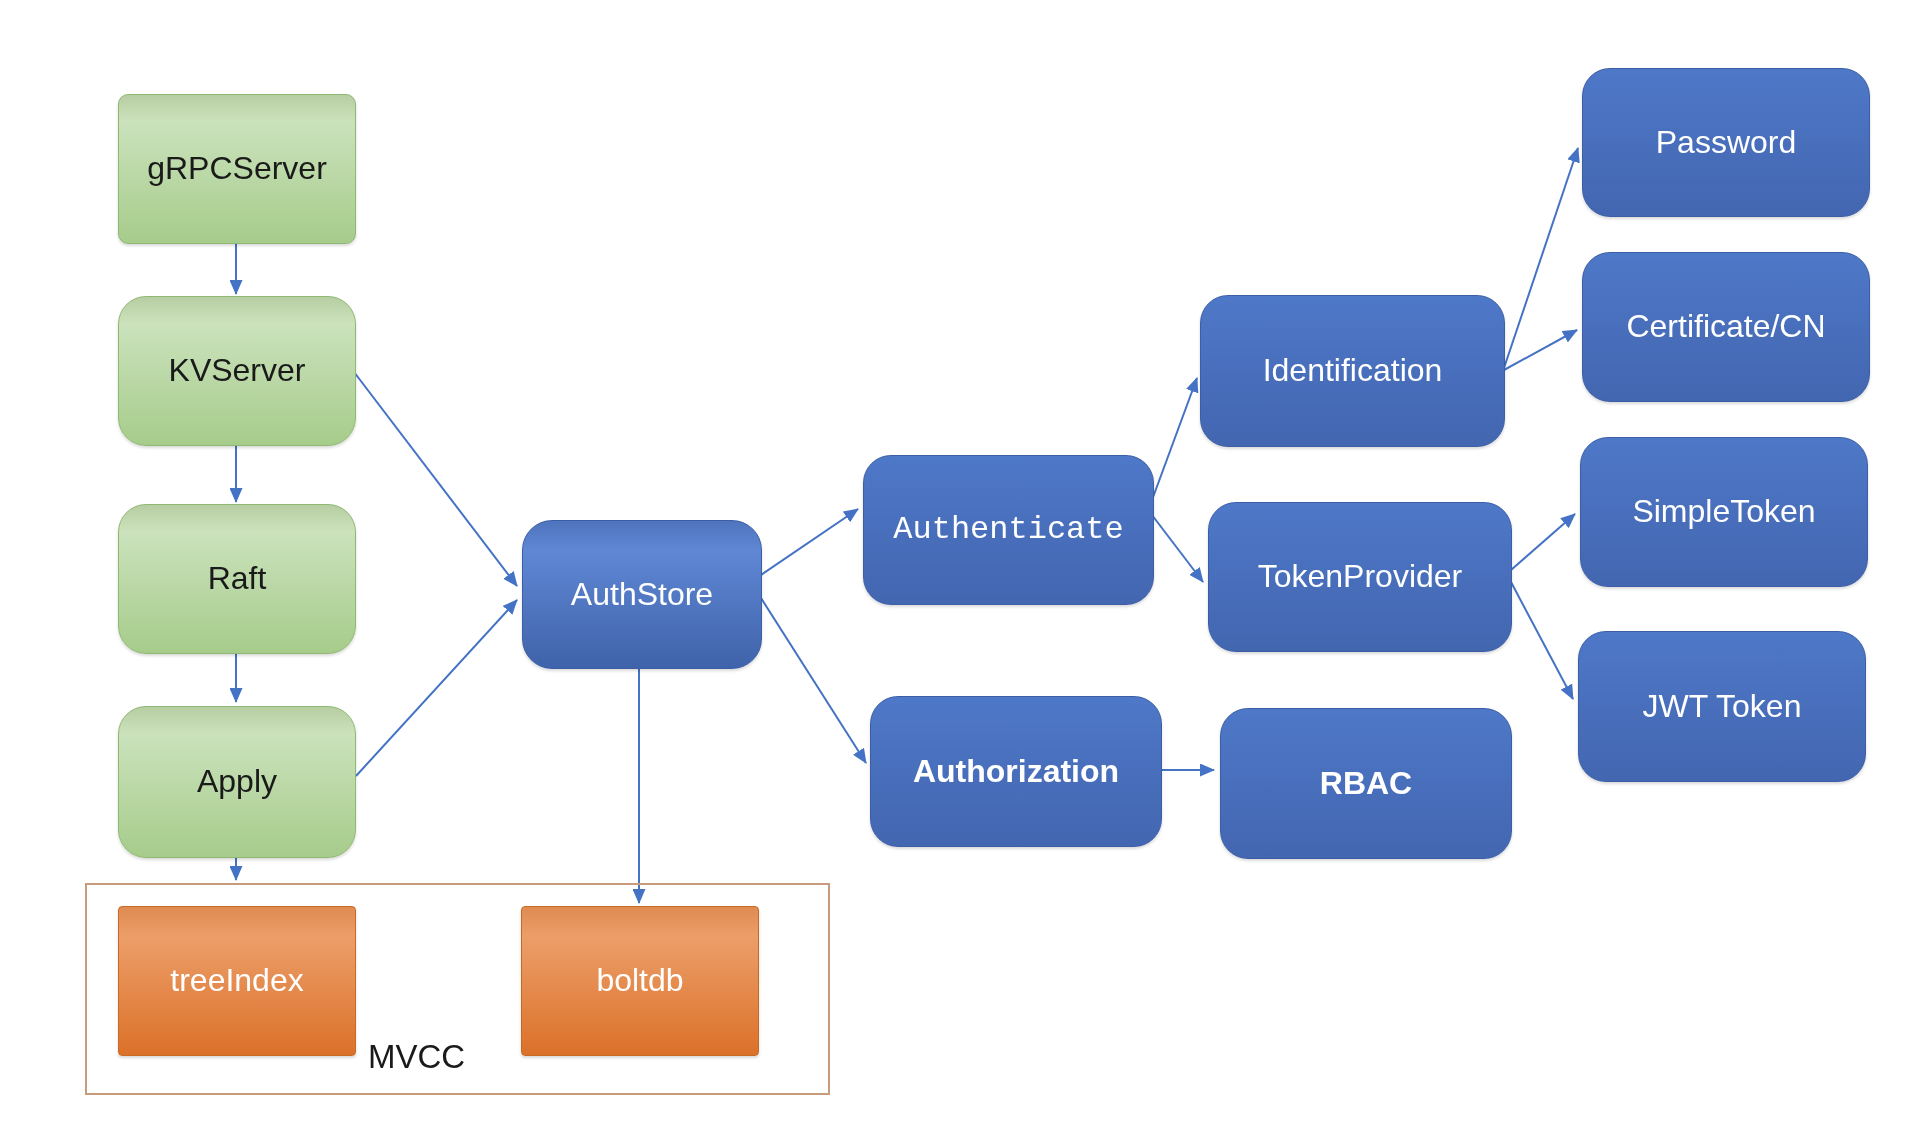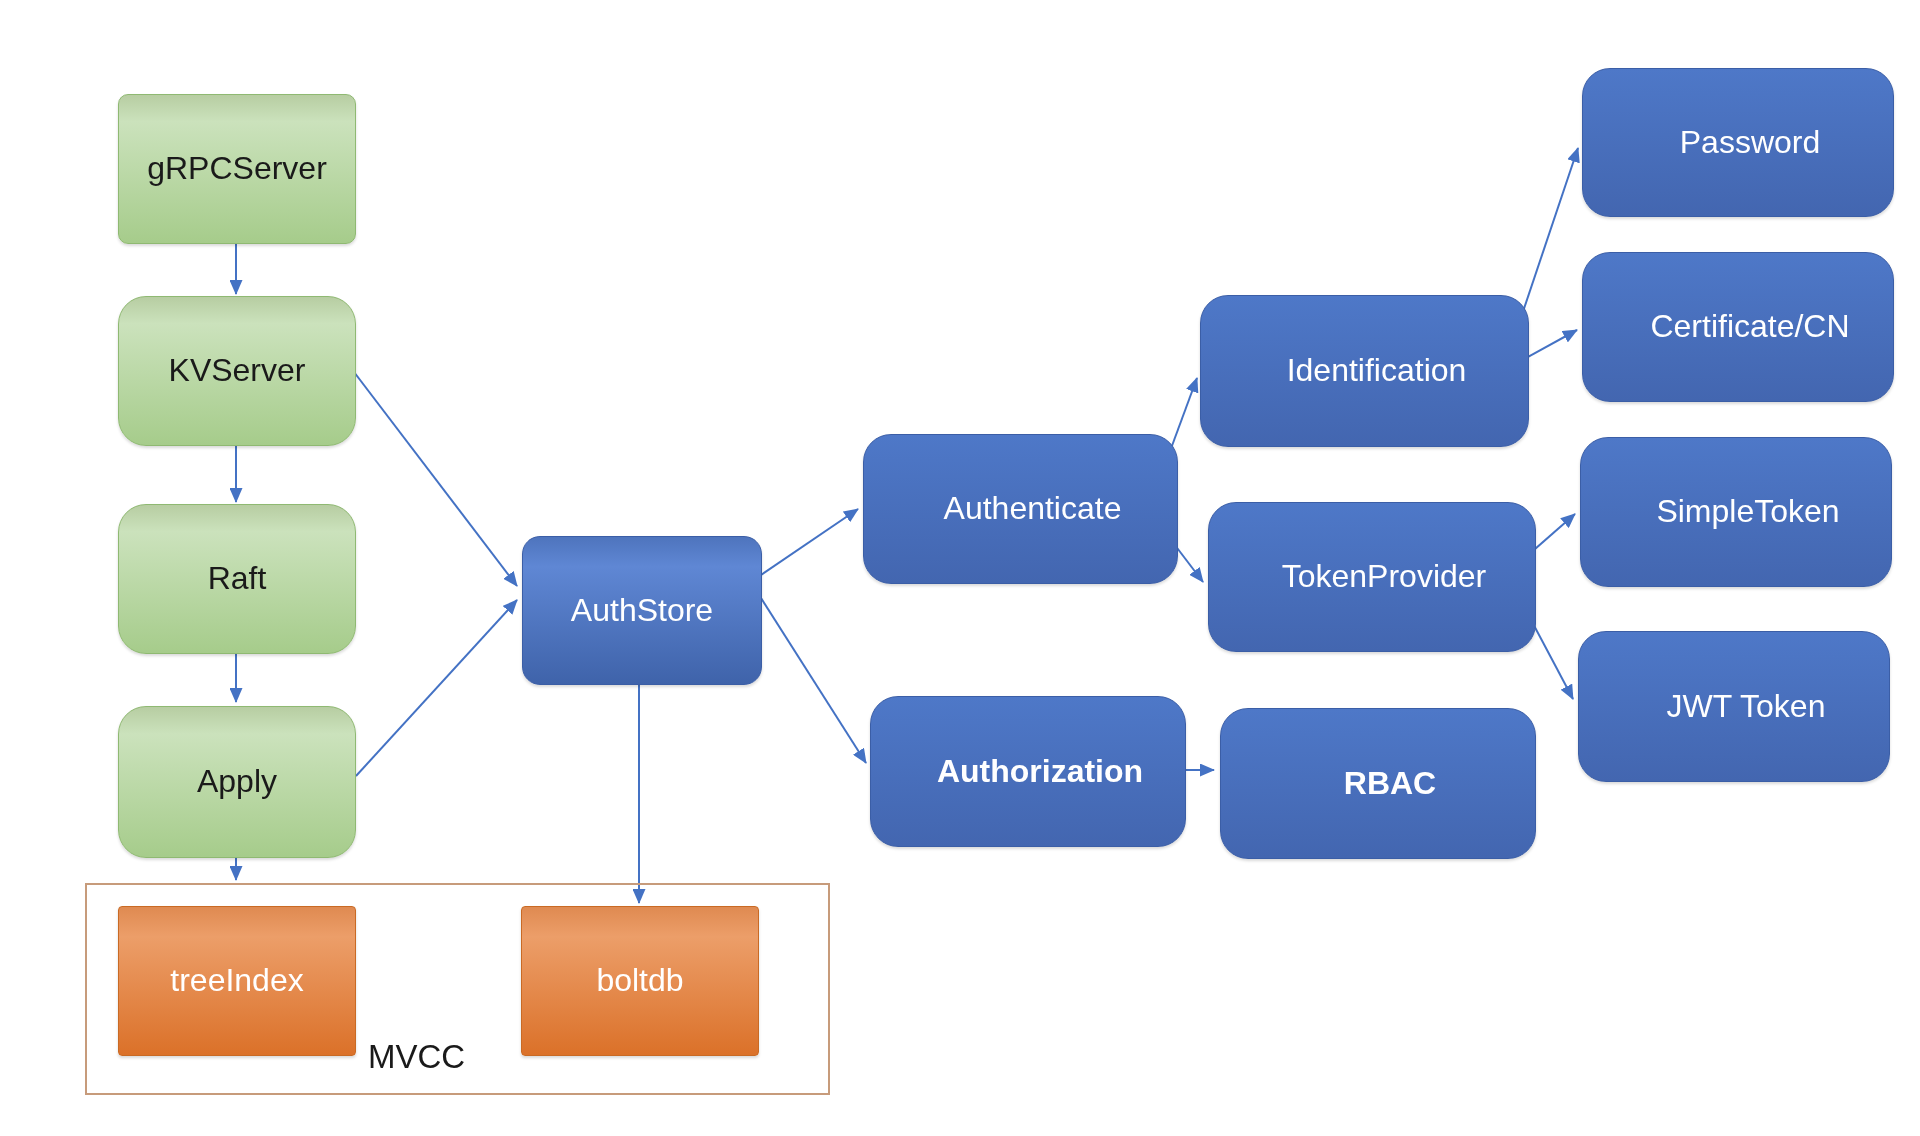--- a/index.html
+++ b/index.html
@@ -36,28 +36,26 @@
   }
   .node.green {
     background: linear-gradient(180deg, var(--green-top) 0%, var(--green-mid) 18%, var(--green-bottom) 100%);
     border: 1px solid var(--green-border);
     color: var(--text-dark);
   }
   .node.blue {
     background: linear-gradient(180deg, var(--blue-top) 0%, var(--blue-bottom) 100%);
     border: 1px solid var(--blue-border);
     color: var(--text-light);
-    padding-left: 24px;
   }
   .node.blue-grad {
     background: linear-gradient(180deg, var(--authstore-top) 0%, var(--authstore-mid) 20%, var(--authstore-bottom) 100%);
     border: 1px solid var(--blue-border);
     color: var(--text-light);
-    border-radius: 18px;
-    margin-top: 16px;
+    border-radius: 30px;
   }
   .node.orange {
     background: linear-gradient(180deg, var(--orange-top) 0%, var(--orange-mid) 20%, var(--orange-bottom) 100%);
     border: 1px solid var(--orange-border);
     color: var(--text-light);
     border-radius: 4px;
   }
   .node.bold { font-weight: 700; text-align: right; }
   .mvcc-container {
     position: absolute;
@@ -120,21 +118,21 @@
     <span>treeIndex</span>
   </div>
   <div class="node orange" style="left:521px; top:906px; width:236px; height:148px;">
     <span>boltdb</span>
   </div>
 
   <div class="node blue-grad" style="left:522px; top:520px; width:238px; height:147px;">
     <span>AuthStore</span>
   </div>
 
-  <div class="node blue" style="left:863px; top:434px; width:289px; height:148px;">
+  <div class="node blue" style="left:863px; top:455px; width:289px; height:148px;font-family:Liberation Mono, monospace;">
     <span>Authenticate</span>
   </div>
   <div class="node blue" style="left:1200px; top:295px; width:303px; height:150px;">
     <span>Identification</span>
   </div>
   <div class="node blue" style="left:1208px; top:502px; width:302px; height:148px;justify-content:center;">
     <span>TokenProvider</span>
   </div>
   <div class="node blue bold" style="left:870px; top:696px; width:290px; height:149px;">
     <span>Authorization</span>

